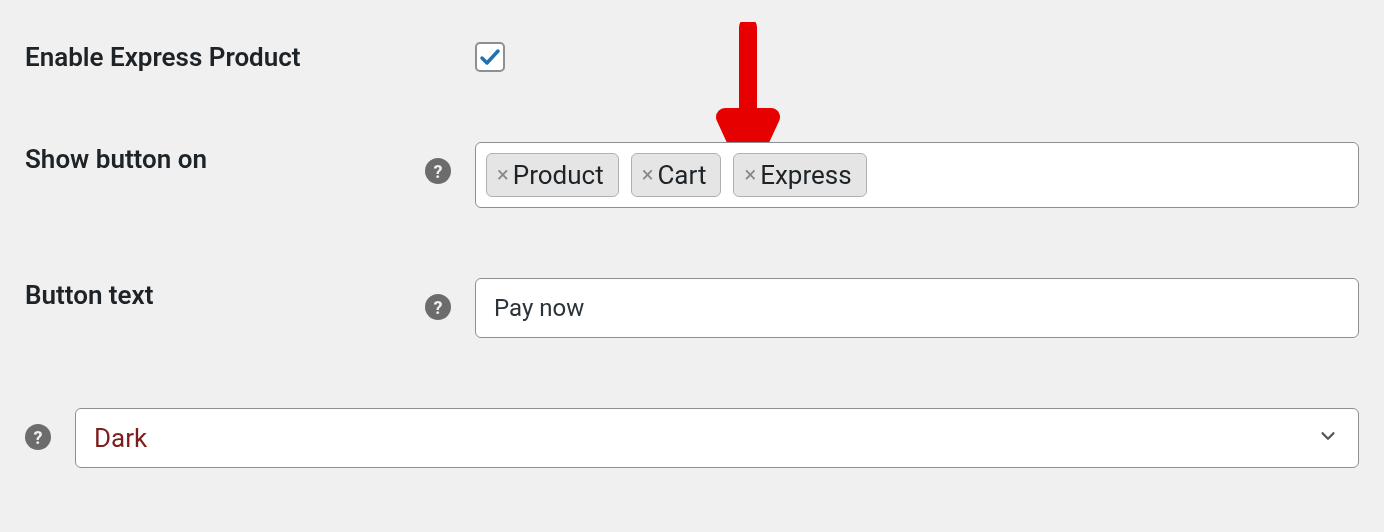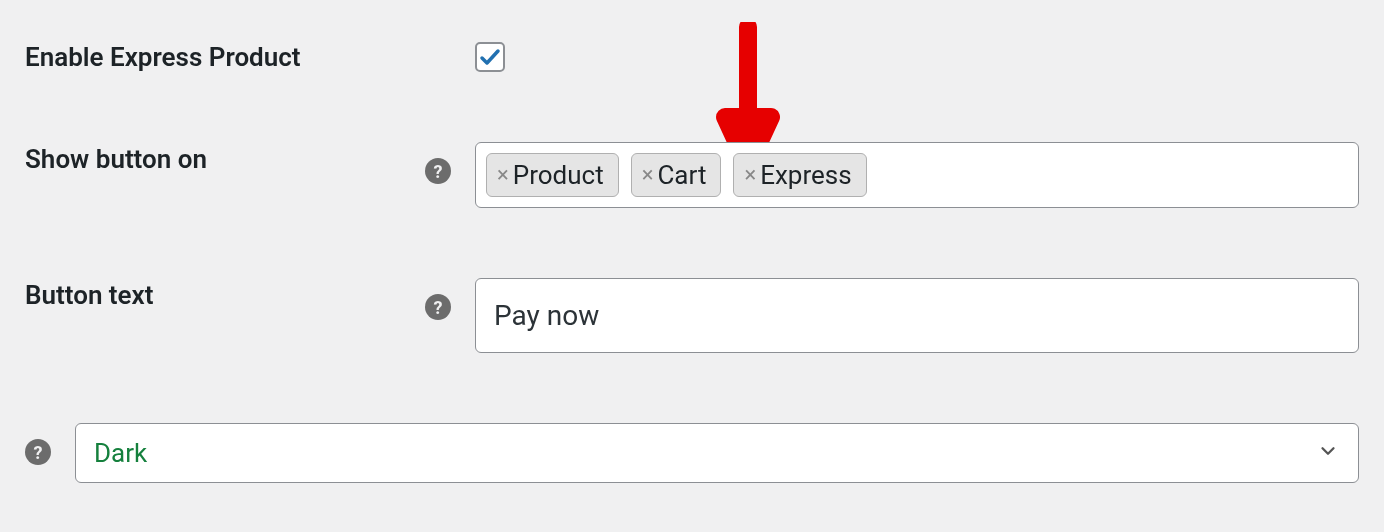--- a/index.html
+++ b/index.html
@@ -117,40 +117,40 @@
       line-height: 1;
       font-weight: normal;
     }
     
     .text-input {
       flex: 1;
       border: 1px solid #8c8f94;
       border-radius: 6px;
       background: #fff;
       padding: 14px 18px;
-      font-size: 28px;
+      font-size: 24px;
       color: #2c3338;
       font-family: inherit;
       outline: none;
-      height: 75px;
+      height: 60px;
     }
     
     .select-wrapper {
       flex: 1;
       position: relative;
     }
     
     .select {
       width: 100%;
       border: 1px solid #8c8f94;
       border-radius: 6px;
       background: #fff;
       padding: 14px 50px 14px 18px;
       font-size: 26px;
-      color: #15803d;
+      color: #7f1d1d;
       font-family: inherit;
       outline: none;
       appearance: none;
       cursor: pointer;
       height: 60px;
     }
     
     .select-chevron {
       position: absolute;
       right: 20px;

